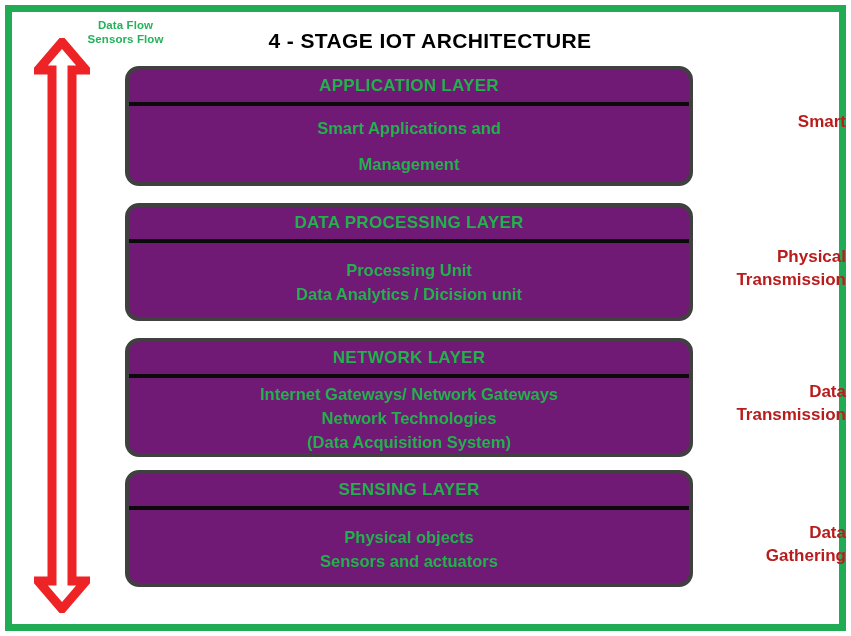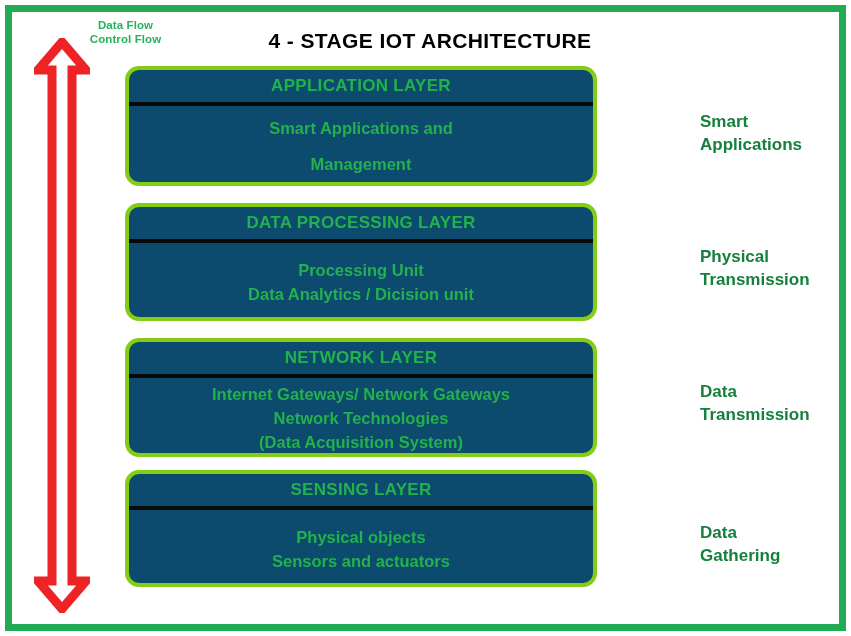--- a/index.html
+++ b/index.html
@@ -65,25 +65,25 @@
     left: 34px;
     top: 38px;
     width: 56px;
     height: 575px;
   }
 
   
   .layer-box {
     position: absolute;
     left: 125px;
-    width: 472px;
-    border: 4px solid #84cc16;
+    width: 568px;
+    border: 4px solid #404040;
     border-radius: 14px;
     box-sizing: border-box;
-    background: #0c4a6e;
+    background: #701a75;
     overflow: hidden;
   }
   .layer-header {
     border-bottom: 4px solid #0a0a0a;
     text-align: center;
     color: #22b24c;
     font-weight: bold;
     font-size: 17px;
     letter-spacing: 0.3px;
     display: flex;
@@ -106,38 +106,38 @@
   .layer-body .body-line {
     display: block;
     white-space: nowrap;
   }
 
   
   .side-caption {
     position: absolute;
     left: 700px;
     width: 146px;
-    text-align: left;
-    color: #15803d;
+    text-align: right;
+    color: #b91c1c;
     font-weight: bold;
     font-size: 17px;
     line-height: 23px;
   }
   .side-caption .cap-line { display: block; }
 </style>
 </head>
 <body>
 
 <div id="canvas">
 
   <div id="frame"></div>
 
   <div id="flow-legend">
     <div>Data Flow</div>
-    <div>Control Flow</div>
+    <div>Sensors Flow</div>
   </div>
 
   <div id="title">4 - STAGE IOT ARCHITECTURE</div>
 
   <div id="flow-arrow">
     <svg width="56" height="575" viewBox="0 0 56 575" xmlns="http://www.w3.org/2000/svg">
       <polygon points="28,4 52,32 38,32 38,543 52,543 28,571 4,543 18,543 18,32 4,32" fill="#ffffff" stroke="#ee2326" stroke-width="9" stroke-linejoin="miter"></polygon>
     </svg>
   </div>
 
@@ -169,21 +169,20 @@
   <div class="layer-box" style="top:470px; height:117px;border-radius:14px;">
     <div class="layer-header" style="height:36px;">SENSING LAYER</div>
     <div class="layer-body" style="height:77px;">
       <span class="body-line">Physical objects</span>
       <span class="body-line">Sensors and actuators</span>
     </div>
   </div>
 
   <div class="side-caption" style="top:110px;">
     <span class="cap-line">Smart</span>
-    <span class="cap-line">Applications</span>
   </div>
 
   <div class="side-caption" style="top:245px;">
     <span class="cap-line">Physical</span>
     <span class="cap-line">Transmission</span>
   </div>
 
   <div class="side-caption" style="top:380px;">
     <span class="cap-line">Data</span>
     <span class="cap-line">Transmission</span>

